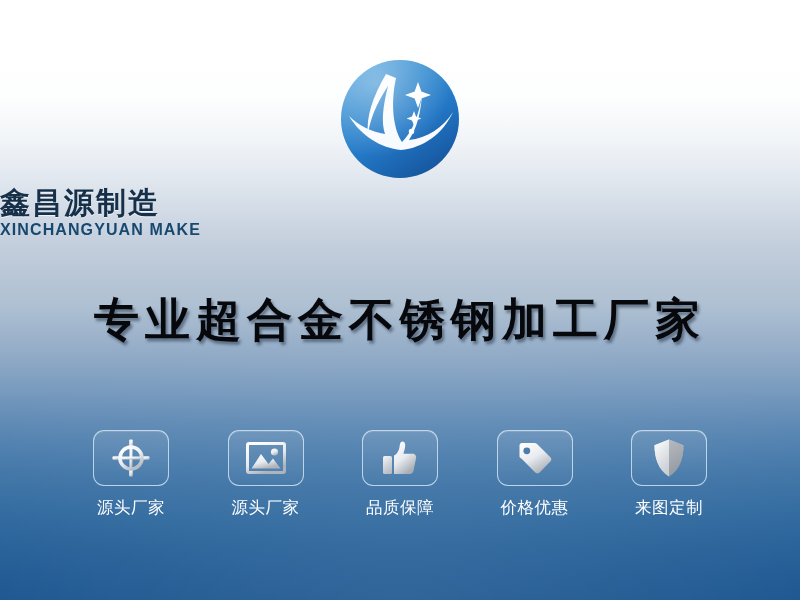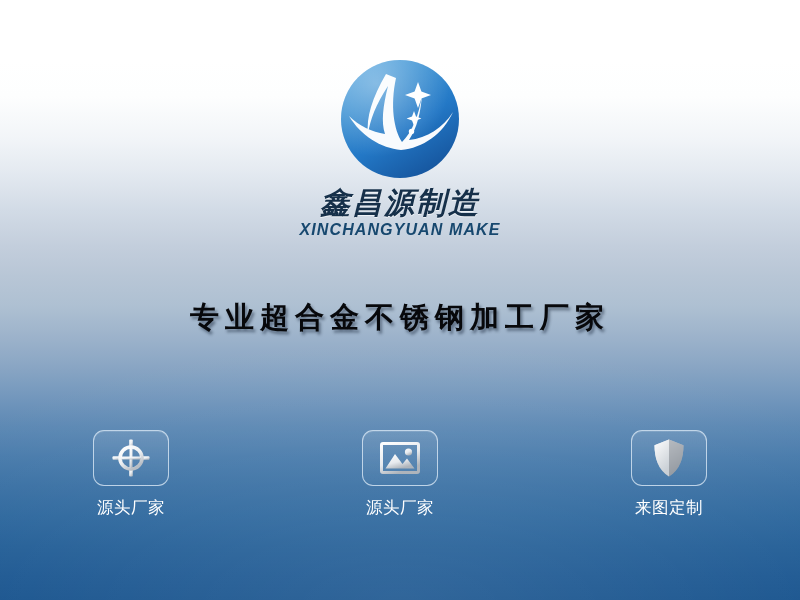--- a/index.html
+++ b/index.html
@@ -36,22 +36,21 @@
         #245f97 91%,
         #1d5892 96%,
         #19548e 100%);
   }
 
   
   #logo-block {
     position:absolute;
     left:0; right:0;
     top:58px;
-    text-align:center;
-    font-style:italic;
+    text-align:left;
   }
   #logo-emblem {
     width:122px; height:122px;
     margin:0 auto;
     display:block;
   }
   #logo-cn {
     margin-top:6px;
     font-family:"DejaVu Sans", sans-serif;
     font-size:30px;
@@ -67,24 +66,24 @@
     font-size:16px;
     font-weight:bold;
     letter-spacing:1.1px;
     color:#17486f;
   }
 
   
   #headline {
     position:absolute;
     left:0; right:0;
-    top:298px;
+    top:290px;
     text-align:center;
     font-family:"DejaVu Sans", sans-serif;
-    font-size:29px;
+    font-size:45px;
     font-weight:bold;
     letter-spacing:6px;
     color:#07080b;
     white-space:nowrap;
     text-shadow:2px 3px 3px rgba(10,24,44,0.45);
   }
 
   
   #features {
     position:absolute;
@@ -193,21 +192,57 @@
             </linearGradient>
           </defs>
           <rect x="1.5" y="2.5" width="37" height="29" rx="1.5" fill="none" stroke="url(#gB)" stroke-width="3"></rect>
           <path d="M5.5 27.5 L15 13 L22.5 23 L27 17.5 L34.5 27.5 Z" fill="url(#gB)"></path>
           <circle cx="28.5" cy="11" r="3.6" fill="url(#gB)"></circle>
         </svg>
       </div>
       <div class="feature-label">源头厂家</div>
     </div>
 
-
+    <div class="feature">
+      <div class="feature-box">
+        <svg width="38" height="38" viewBox="0 0 38 38">
+          <defs>
+            <linearGradient id="gC" x1="0%" y1="0%" x2="55%" y2="100%">
+              <stop offset="0%" stop-color="#ffffff"></stop>
+                <stop offset="55%" stop-color="#e9ecf0"></stop>
+                <stop offset="100%" stop-color="#a9afb6"></stop>
+            </linearGradient>
+            <linearGradient id="gC2" x1="0%" y1="0%" x2="40%" y2="100%">
+              <stop offset="0%" stop-color="#f4f6f8"></stop>
+                <stop offset="100%" stop-color="#b9bfc6"></stop>
+            </linearGradient>
+          </defs>
+          <rect x="2" y="17" width="9" height="18" rx="1.6" fill="url(#gC2)"></rect>
+          <path d="M13 16.5 C14.8 16 16.8 13.6 18 10.2 C18.9 7.6 18.6 5 19.6 3.6 C21 1.7 24 2.6 24.2 5.6 C24.4 8.4 23.2 12.2 22.4 14.8 L31.4 14.8 C34 14.8 35.6 16.8 35.1 19 L32.6 31.2 C32.2 33.4 30.6 35 28.4 35 L13 35 Z" fill="url(#gC)"></path>
+        </svg>
+      </div>
+      <div class="feature-label">品质保障</div>
+    </div>
+
+    <div class="feature">
+      <div class="feature-box">
+        <svg width="40" height="38" viewBox="0 0 40 38">
+          <defs>
+            <linearGradient id="gD" x1="10%" y1="0%" x2="70%" y2="100%">
+              <stop offset="0%" stop-color="#ffffff"></stop>
+                <stop offset="50%" stop-color="#e8ebef"></stop>
+                <stop offset="100%" stop-color="#a7adb4"></stop>
+            </linearGradient>
+          </defs>
+          <path d="M4.5 6.5 C4.5 5.1 5.6 4 7 4 L19.8 4 C20.6 4 21.4 4.3 22 4.9 L35.4 18.3 C36.6 19.5 36.6 21.4 35.4 22.6 L24.6 33.4 C23.4 34.6 21.5 34.6 20.3 33.4 L6.9 20 C6.3 19.4 4.5 18.6 4.5 17.8 Z" fill="url(#gD)"></path>
+          <circle cx="11.8" cy="11.8" r="3.4" fill="#4a7cac"></circle>
+        </svg>
+      </div>
+      <div class="feature-label">价格优惠</div>
+    </div>
 
     <div class="feature">
       <div class="feature-box">
         <svg width="32" height="40" viewBox="0 0 32 40">
           <defs>
             <linearGradient id="gE" x1="0%" y1="0%" x2="50%" y2="100%">
               <stop offset="0%" stop-color="#f7f9fb"></stop>
                 <stop offset="100%" stop-color="#9ea4ab"></stop>
             </linearGradient>
             <linearGradient id="gE2" x1="0%" y1="0%" x2="50%" y2="100%">

